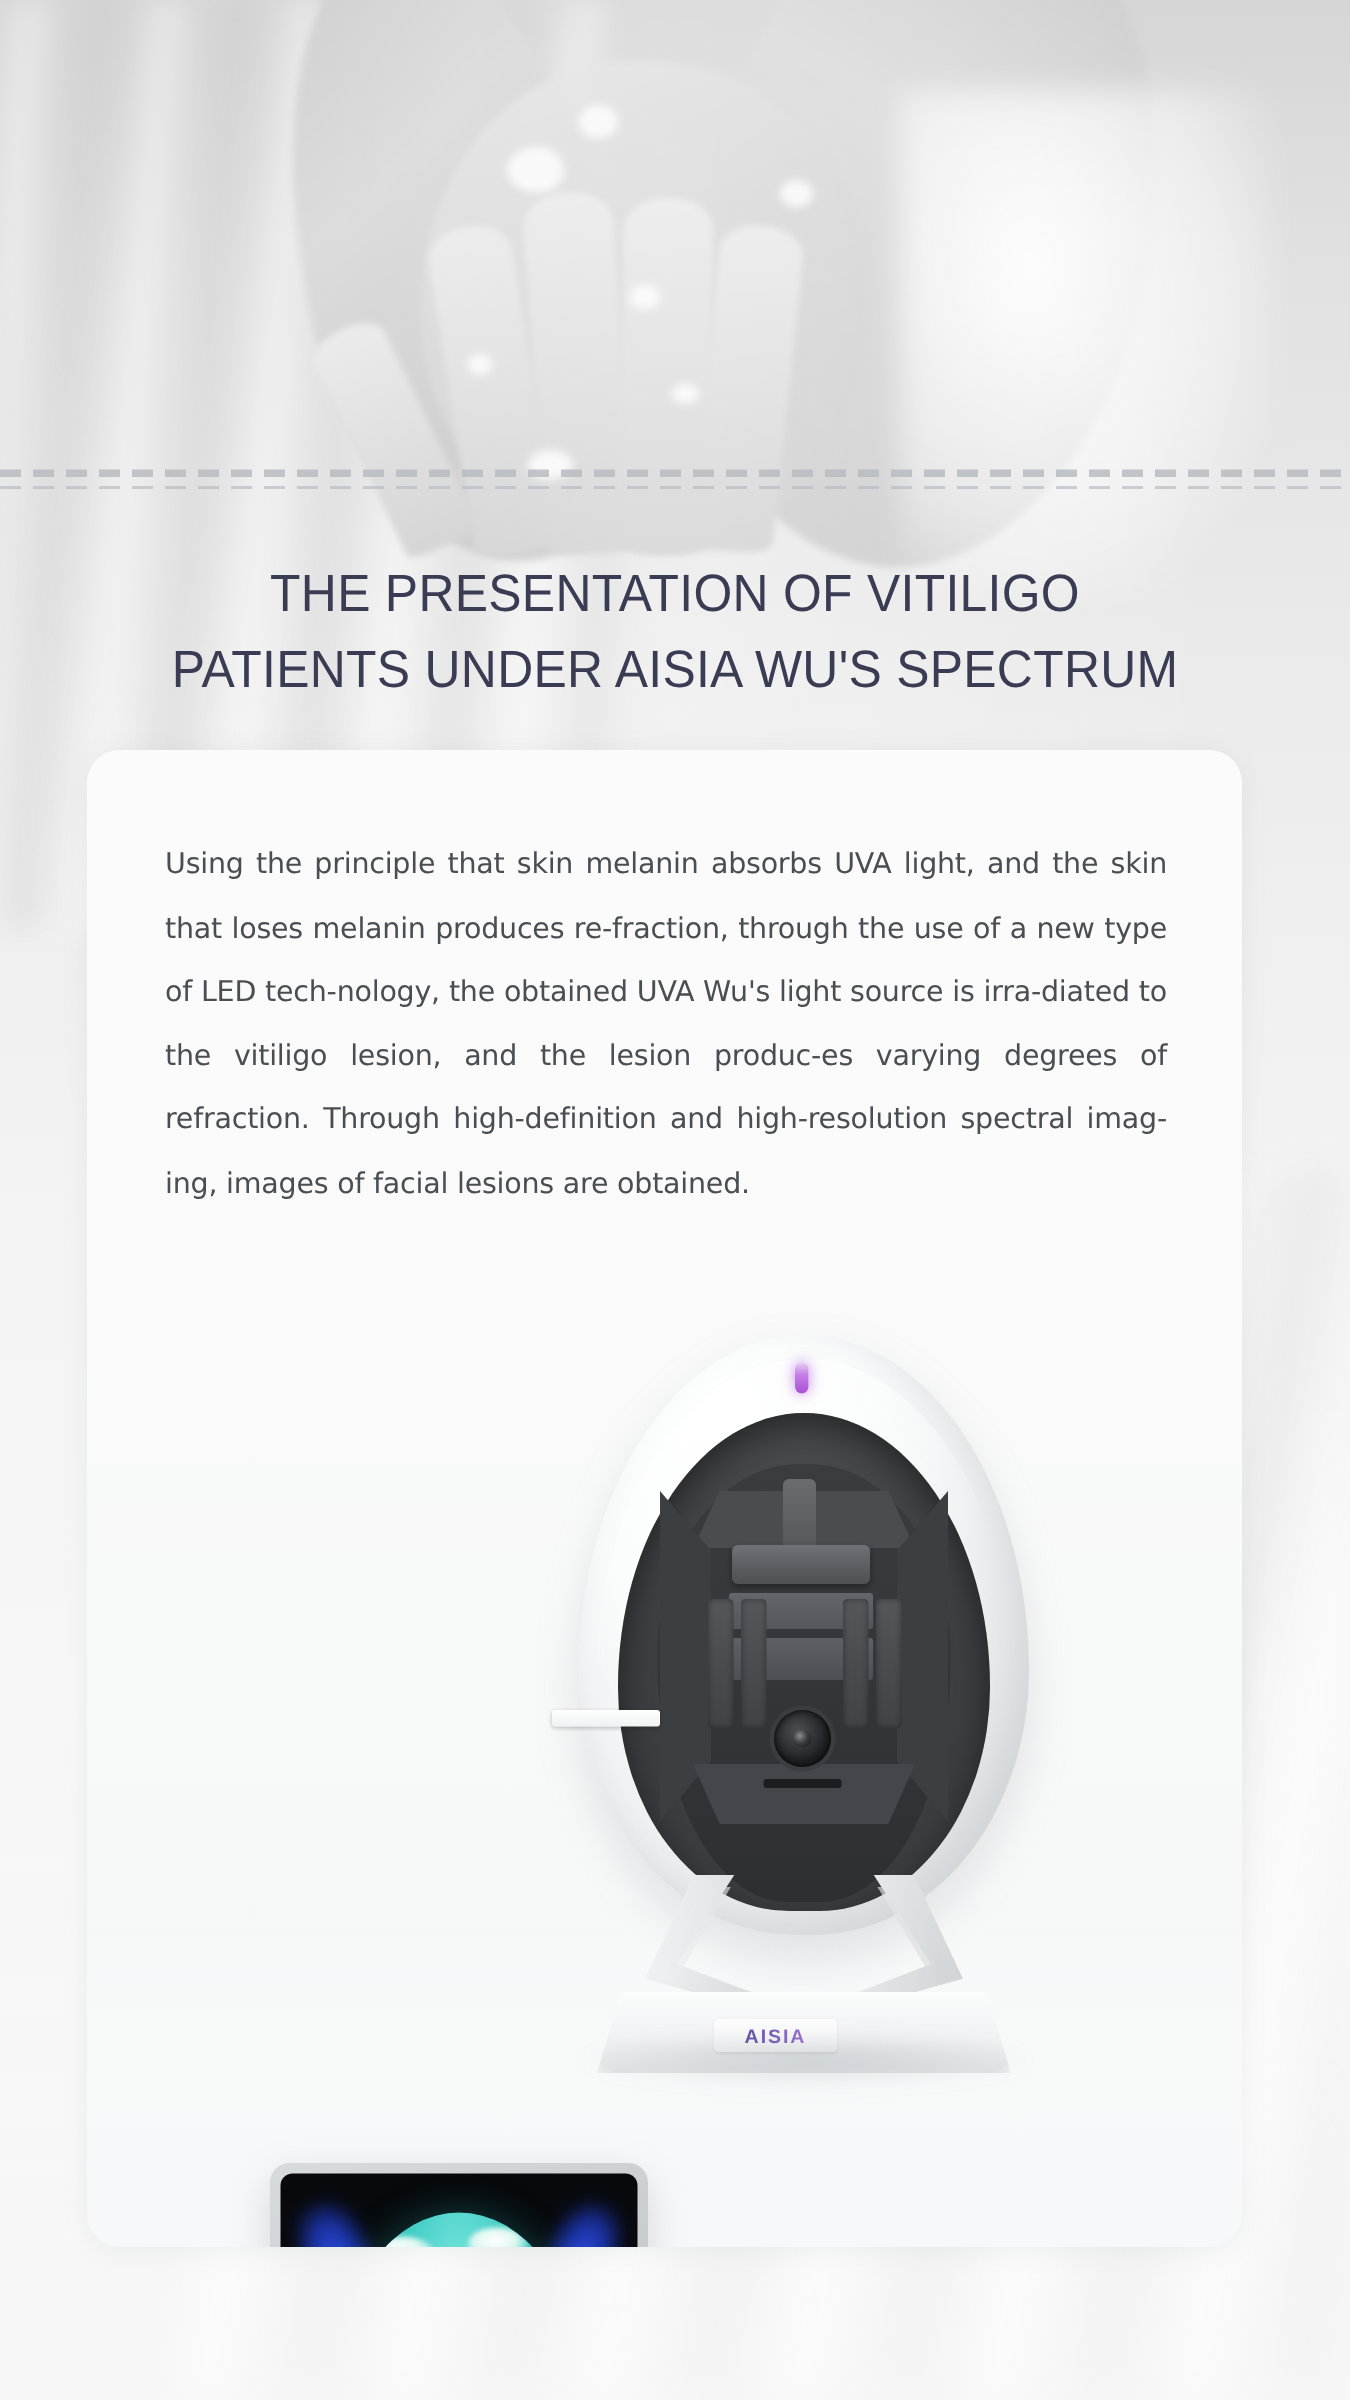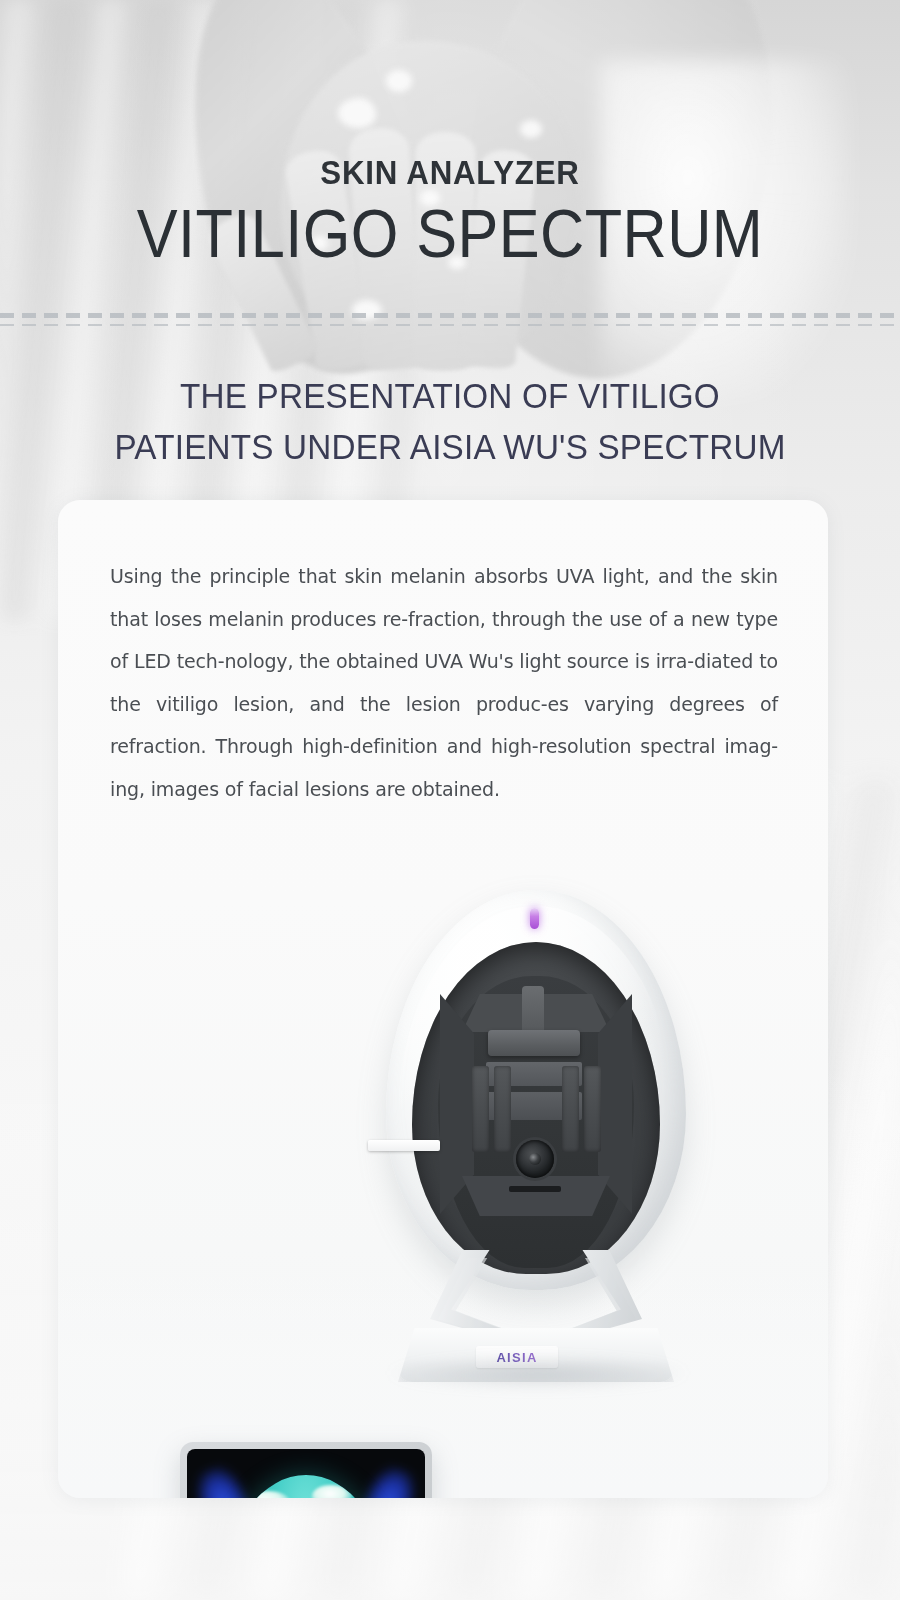--- a/index.html
+++ b/index.html
@@ -438,24 +438,20 @@
     <div class="patch p3"></div>
     <div class="patch p4"></div>
     <div class="patch p5"></div>
     <div class="patch p6"></div>
     <div class="patch p7"></div>
     <div class="bg-window"></div>
     <div class="bg-blinds2"></div>
     <div class="bg-vignette"></div>
   </div>
 
-  <div class="header">
-    <div class="kicker">SKIN ANALYZER</div>
-    <div class="headline">VITILIGO SPECTRUM</div>
-  </div>
 
   <div class="divider">
     <div class="dash-a"></div>
     <div class="dash-b"></div>
   </div>
 
   <div class="subtitle">
     <span class="sl">THE PRESENTATION OF VITILIGO</span>
     <span class="sl">PATIENTS UNDER AISIA WU'S SPECTRUM</span>
   </div>

